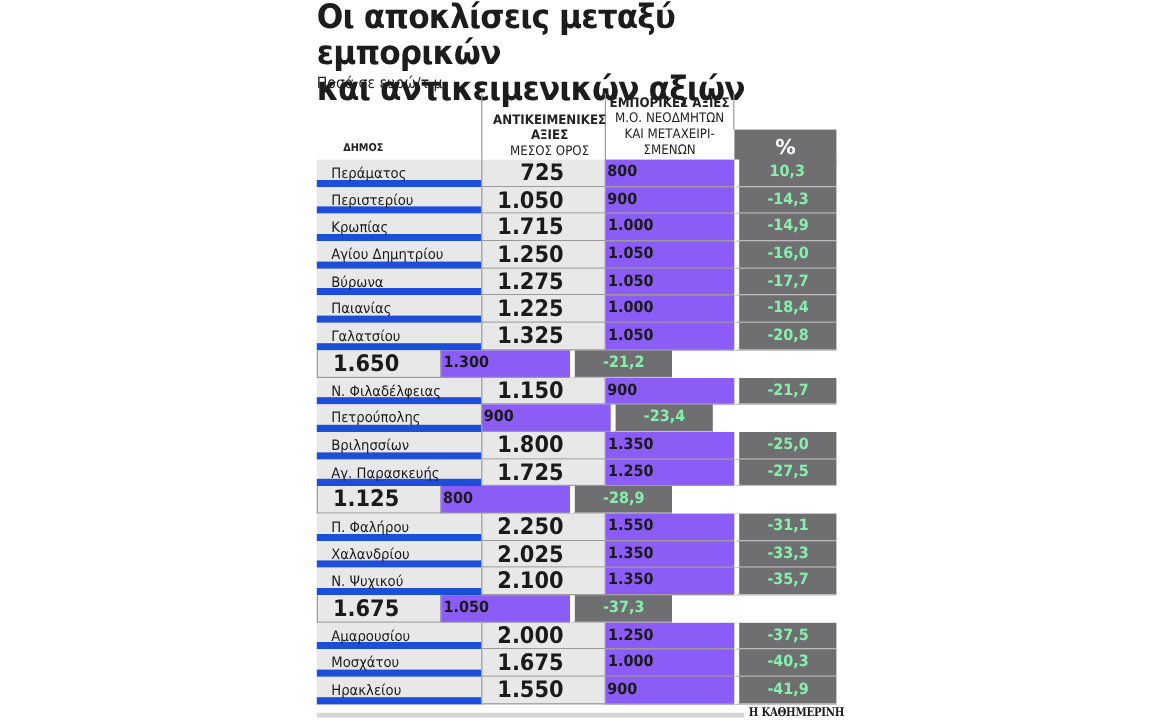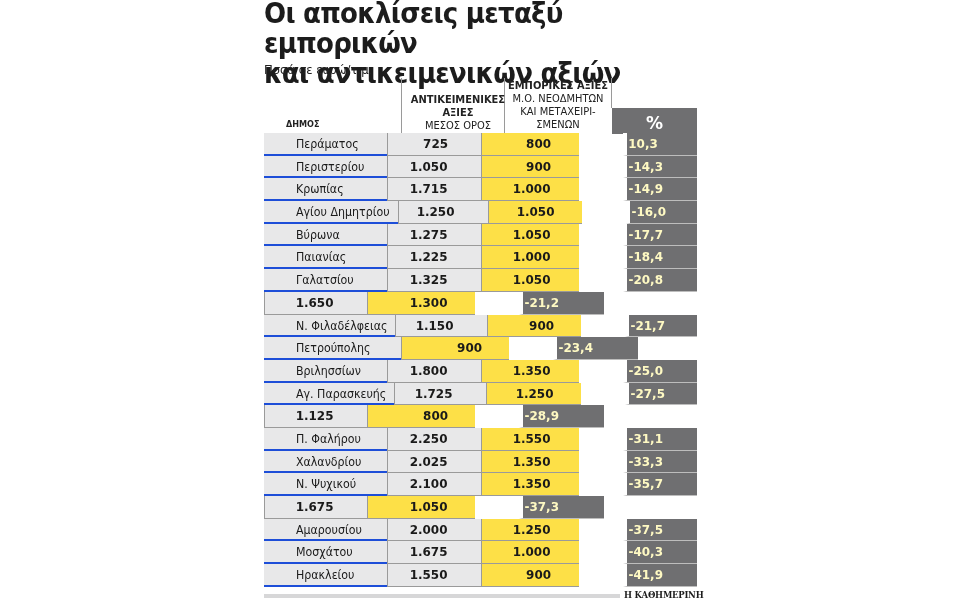--- a/index.html
+++ b/index.html
@@ -16,32 +16,32 @@
   .hdr-dimos { left:286px; top:118px; font-size:9px; font-weight:bold; text-align:left; transform-origin:left top; }
   .hdr-obj { left:404px; top:93px; width:108px; transform-origin:center top; }
   .hdr-com { left:502px; top:79px; width:112px; transform-origin:center top; }
   .pct-head { position:absolute; left:612px; top:108px; width:85px; height:26px;
               background:#6f6f71; color:#ffffff; font-weight:bold; font-size:17px;
               text-align:center; line-height:30px; font-family:"DejaVu Sans", sans-serif; }
   .vline { position:absolute; width:1px; background:#9a9a9a; }
   .body { position:absolute; left:264px; top:133px; width:433px; }
   .row { position:relative; height:22.7px; display:flex; }
   .row .c-name { width:137px; background:#e8e8e9; font-family:"DejaVu Sans", sans-serif;
-                 font-size:12px; line-height:22px; padding-left:32px; box-sizing:border-box;
-                 border-bottom:2px solid #1d4ed8; white-space:nowrap; }
+                 font-size:12px; line-height:22px; padding-left:12px; box-sizing:border-box;
+                 border-bottom:6px solid #1d4ed8; white-space:nowrap; }
   .row .c-name span { display:inline-block; transform:scaleX(0.92); transform-origin:left center; }
   .row .c-obj { width:103px; background:#e8e8e9; border-left:1px solid #9a9a9a; box-sizing:border-box;
-                text-align:right; padding-right:32px; font-weight:bold; font-size:13px; line-height:22px;
+                text-align:right; padding-right:32px; font-weight:bold; font-size:19px; line-height:22px;
                 border-bottom:1px solid #9a9a9a; font-family:"DejaVu Sans", sans-serif; }
-  .row .c-com { width:108px; background:#fde047; border-left:1px solid #9a9a9a; box-sizing:border-box;
-                text-align:right; padding-right:26px; font-weight:bold; font-size:13px; line-height:22px;
+  .row .c-com { width:108px; background:#8b5cf6; border-left:1px solid #9a9a9a; box-sizing:border-box;
+                padding-right:26px; font-weight:bold; font-size:13px; line-height:22px;
                 border-bottom:1px solid #9a9a9a; font-family:"DejaVu Sans", sans-serif; }
-  .row .c-pct { width:85px; background:#6f6f71; color:#fef9c3; text-align:left; font-weight:bold;
+  .row .c-pct { width:85px; background:#6f6f71; color:#86efac; text-align:center; font-weight:bold;
                 font-size:13px; line-height:22px; border-bottom:1px solid #bdbdbd; border-left:4px solid #ffffff;
-                box-sizing:border-box; font-family:"DejaVu Sans", sans-serif;margin-left:44px; }
+                box-sizing:border-box; font-family:"DejaVu Sans", sans-serif; }
   .row .c-obj span, .row .c-com span, .row .c-pct span { display:inline-block; transform:scaleX(0.92); }
   .bottom-rule { position:absolute; left:264px; top:594px; width:356px; height:4px; background:#d7d7d8; }
   .logo { position:absolute; left:624px; top:589px; font-family:"DejaVu Serif", serif; font-weight:bold;
           font-size:10px; letter-spacing:-0.3px; color:#1c1c1c; transform:scaleX(0.85); transform-origin:left top; }
 </style>
 </head>
 <body>
 
 <div class="title">
   <div>Οι αποκλίσεις μεταξύ εμπορικών</div>

